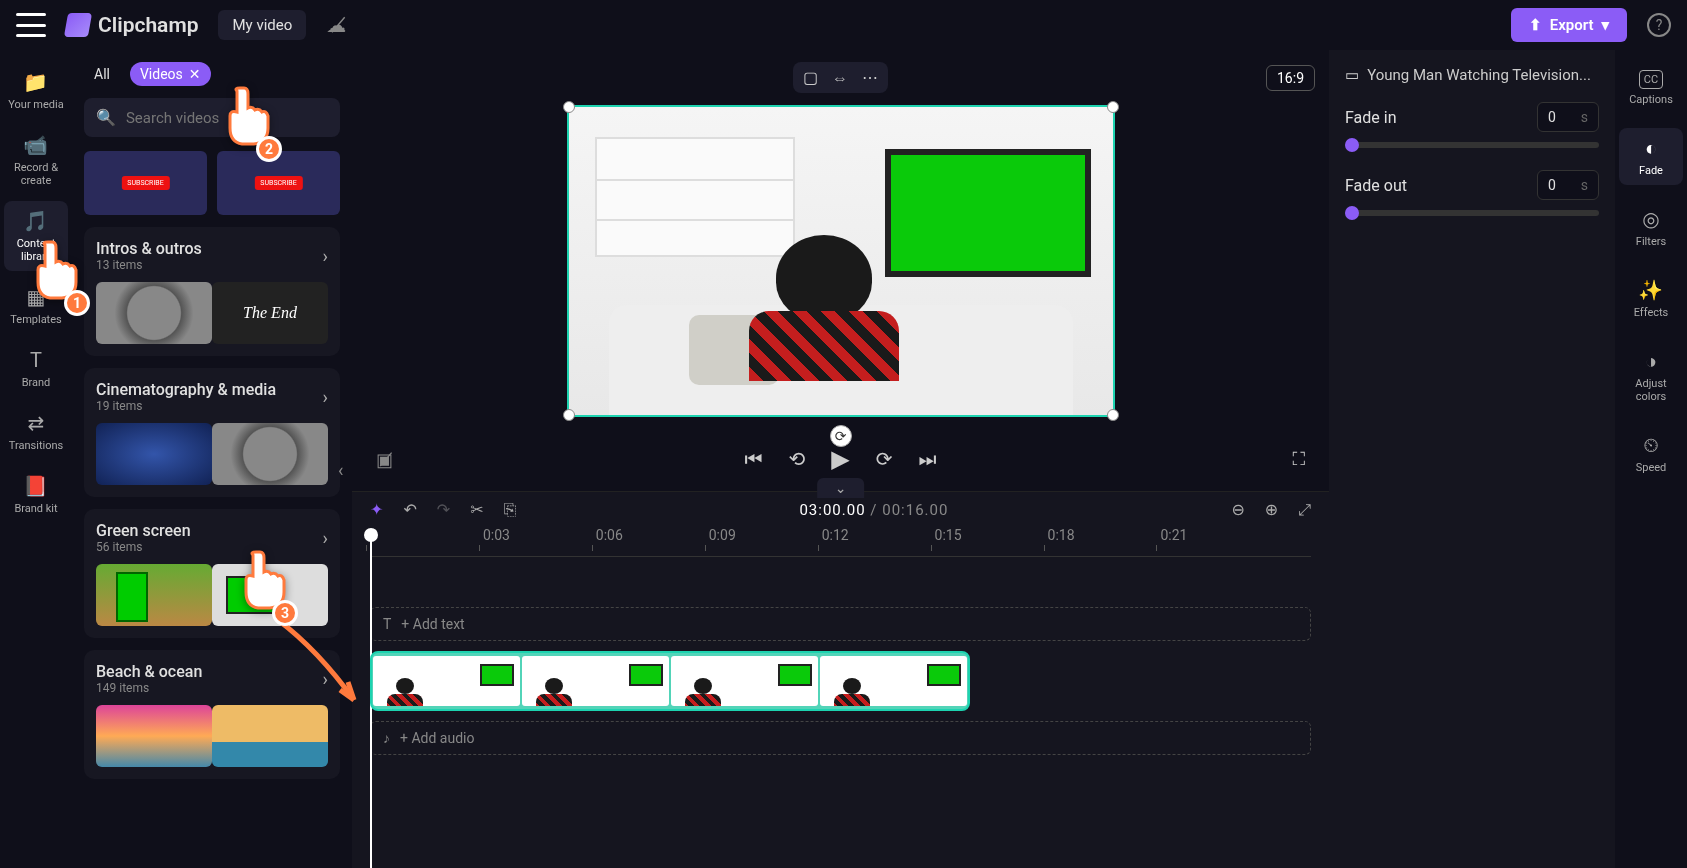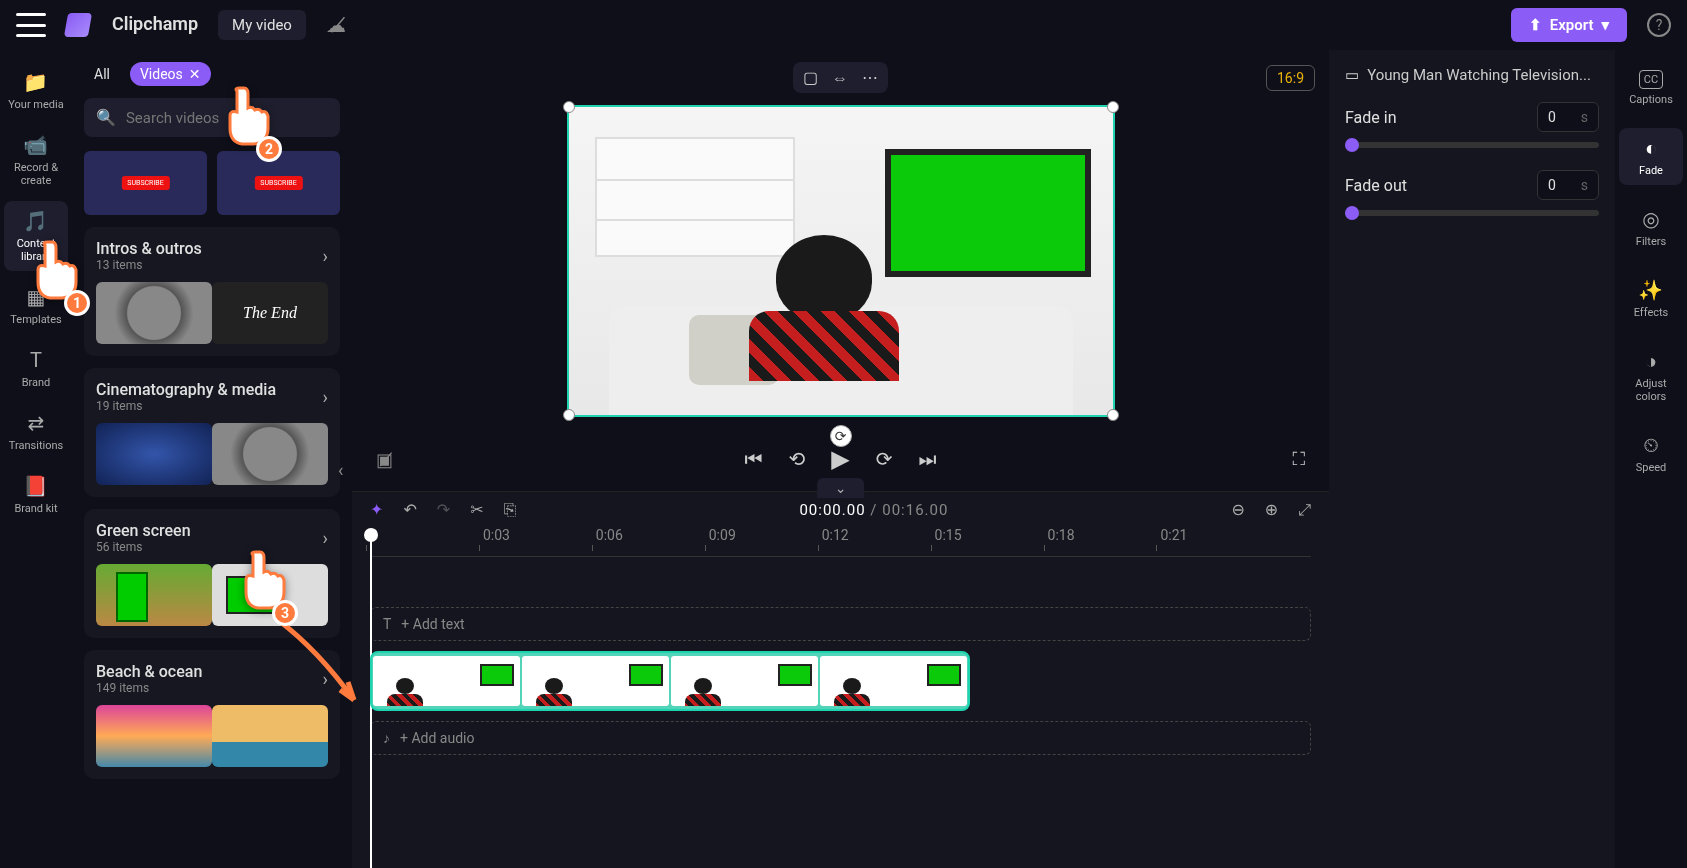--- a/index.html
+++ b/index.html
@@ -2,21 +2,21 @@
 <html><head>
 <meta charset="utf-8">
 <style>
 * { margin:0; padding:0; box-sizing:border-box; font-family:-apple-system,BlinkMacSystemFont,"Segoe UI",Roboto,sans-serif; }
 body { background:#0f0f1a; color:#e0e0e0; width:1687px; height:868px; overflow:hidden; position:relative; }
 
 
 .topbar { height:50px; display:flex; align-items:center; padding:0 16px; background:#0f0f1a; }
 .hamburger { width:30px; height:24px; display:flex; flex-direction:column; justify-content:space-between; cursor:pointer; margin-right:20px;}
 .hamburger span { height:3px; background:#fff; border-radius:2px;}
-.logo { display:flex; align-items:flex-start; gap:22px; font-weight:600; font-size:18px; margin-right:20px;}
+.logo { display:flex; align-items:center; gap:8px; font-weight:600; font-size:21px; margin-right:20px;}
 .logo-icon { width:24px; height:24px; background:linear-gradient(135deg,#8b5cf6,#a78bfa); border-radius:4px; transform:skewX(-10deg);}
 .project-name { background:#1e1e2e; padding:6px 14px; border-radius:6px; font-size:15px;}
 .cloud-off { margin-left:20px; color:#888; font-size:20px;}
 .topbar-spacer { flex:1; }
 .export-btn { background:#8b5cf6; color:#fff; padding:8px 18px; border-radius:6px; display:flex; align-items:center; gap:8px; font-weight:600; font-size:15px; cursor:pointer;}
 .help-icon { margin-left:20px; width:24px; height:24px; border:2px solid #888; border-radius:50%; display:flex; align-items:center; justify-content:center; font-size:14px; color:#888;}
 
 
 .left-rail { position:absolute; left:0; top:50px; width:72px; bottom:0; background:#0f0f1a; display:flex; flex-direction:column; align-items:center; padding-top:12px; gap:6px;}
 .rail-item { width:64px; display:flex; flex-direction:column; align-items:center; gap:4px; padding:8px 2px; border-radius:8px; cursor:pointer; font-size:11px; color:#aaa; text-align:center;}
@@ -37,21 +37,21 @@
 .cat-title { font-size:16px; font-weight:500;}
 .cat-sub { font-size:12px; color:#888;}
 .chev { color:#aaa; font-size:18px;}
 .cat-thumbs { display:flex; gap:0;}
 .cat-thumb { flex:1; height:62px; border-radius:6px; background:#333;}
 
 
 .center { position:absolute; left:352px; top:50px; right:358px; bottom:0; display:flex; flex-direction:column;}
 .preview-toolbar { display:flex; justify-content:center; align-items:center; padding:12px 0; position:relative;}
 .ptool-group { background:#1e1e2e; border-radius:8px; padding:6px 10px; display:flex; gap:14px; color:#ccc; font-size:16px;}
-.aspect-badge { position:absolute; right:14px; border:1px solid #555; border-radius:6px; padding:4px 10px; font-size:14px; color:#eab308;}
+.aspect-badge { position:absolute; right:14px; border:1px solid #555; border-radius:6px; padding:4px 10px; font-size:14px; color:#ffffff;}
 .preview-stage { flex:0 0 auto; display:flex; justify-content:center; padding:0 0 10px;}
 .canvas { width:548px; height:312px; background:#fff; border:2px solid #1dd3b0; position:relative;}
 .canvas-handle { width:12px; height:12px; background:#fff; border:1px solid #888; border-radius:50%; position:absolute;}
 .h-tl{top:-6px;left:-6px}.h-tr{top:-6px;right:-6px}.h-bl{bottom:-6px;left:-6px}.h-br{bottom:-6px;right:-6px}
 .rotate-handle{position:absolute;bottom:-32px;left:50%;transform:translateX(-50%);width:22px;height:22px;background:#fff;border-radius:50%;display:flex;align-items:center;justify-content:center;color:#333;font-size:14px;border:1px solid #aaa;}
 .tv-scene { width:100%; height:100%; background:linear-gradient(#f5f5f5 0%,#e8e8e8 100%); position:relative; overflow:hidden;}
 .tv { position:absolute; right:22px; top:42px; width:206px; height:128px; background:#0aca0a; border:6px solid #222;}
 .sofa { position:absolute; bottom:0; left:40px; right:40px; height:110px; background:#eee; border-radius:18px 18px 0 0;}
 .person { position:absolute; bottom:50px; left:180px; width:150px; height:130px;}
 .person-hair{width:96px;height:86px;background:#1a1a1a;border-radius:50% 50% 45% 45%;margin:0 auto;}
@@ -289,21 +289,21 @@
 
   <div class="timeline">
     <div class="tl-expand">⌄</div>
     <div class="tl-toolbar">
       <span style="color:#8b5cf6">✦</span>
       <span>↶</span>
       <span style="opacity:.4">↷</span>
       <span>✂</span>
       <span>⎘</span>
       <div class="tl-time">
-        <span class="cur">00:00.00</span><span style="color:#888"> / </span><span style="color:#888">00:16.00</span>
+        <span class="cur">03:00.00</span><span style="color:#888"> / </span><span style="color:#888">00:16.00</span>
       </div>
       <span>⊖</span>
       <span>⊕</span>
       <span>⤢</span>
     </div>
     <div class="tl-ruler">
       <div class="tl-tick" style="left:0%">0</div>
       <div class="tl-tick" style="left:12%">0:03</div>
       <div class="tl-tick" style="left:24%">0:06</div>
       <div class="tl-tick" style="left:36%">0:09</div>

